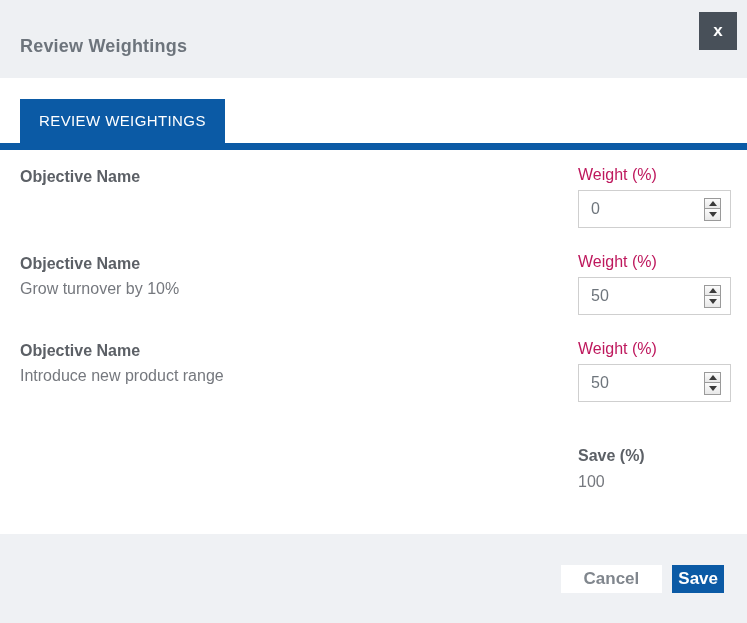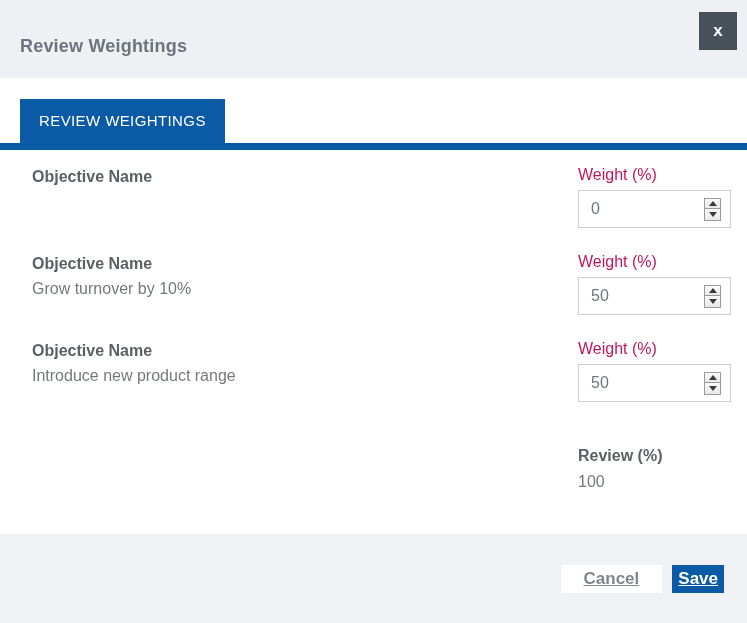--- a/index.html
+++ b/index.html
@@ -58,21 +58,21 @@
   }
   .tab-underline {
     height: 7px;
     background: #0b5aa5;
     width: 100%;
   }
 
   
   .content {
     flex: 1 1 auto;
-    padding: 16px 16px 0 32px;
+    padding: 16px 16px 0 20px;
   }
   .obj-row {
     display: flex;
     align-items: flex-start;
     margin-bottom: 25px;
   }
   .obj-left { flex: 1 1 auto; padding-top: 2px; }
   .obj-label {
     font-size: 16px; font-weight: bold;
     color: #5c6066;
@@ -155,21 +155,20 @@
     align-items: center;
     justify-content: flex-end;
     padding-right: 23px;
   }
   .btn {
     height: 28px;
     border: none;
     font-family: "Liberation Sans", sans-serif;
     font-size: 17px; font-weight: bold;
     cursor: pointer;
-    text-decoration: underline;
   }
   .btn-cancel {
     background: #ffffff;
     color: #80868d;
     padding: 0 23px;
     margin-right: 10px;
   }
   .btn-save {
     background: #0b5aa5;
     color: #ffffff;
@@ -249,21 +248,21 @@
               </div>
             <div class="spin-down">
                 <span class="tri-down"></span>
               </div>
           </div>
         </div>
       </div>
     </div>
 
     <div class="total-section">
-      <div class="total-label">Review (%)</div>
+      <div class="total-label">Save (%)</div>
       <div class="total-value">100</div>
     </div>
 
   </div>
 
   <div class="modal-footer">
     <button class="btn btn-cancel">Cancel</button>
     <button class="btn btn-save">Save</button>
   </div>
 

